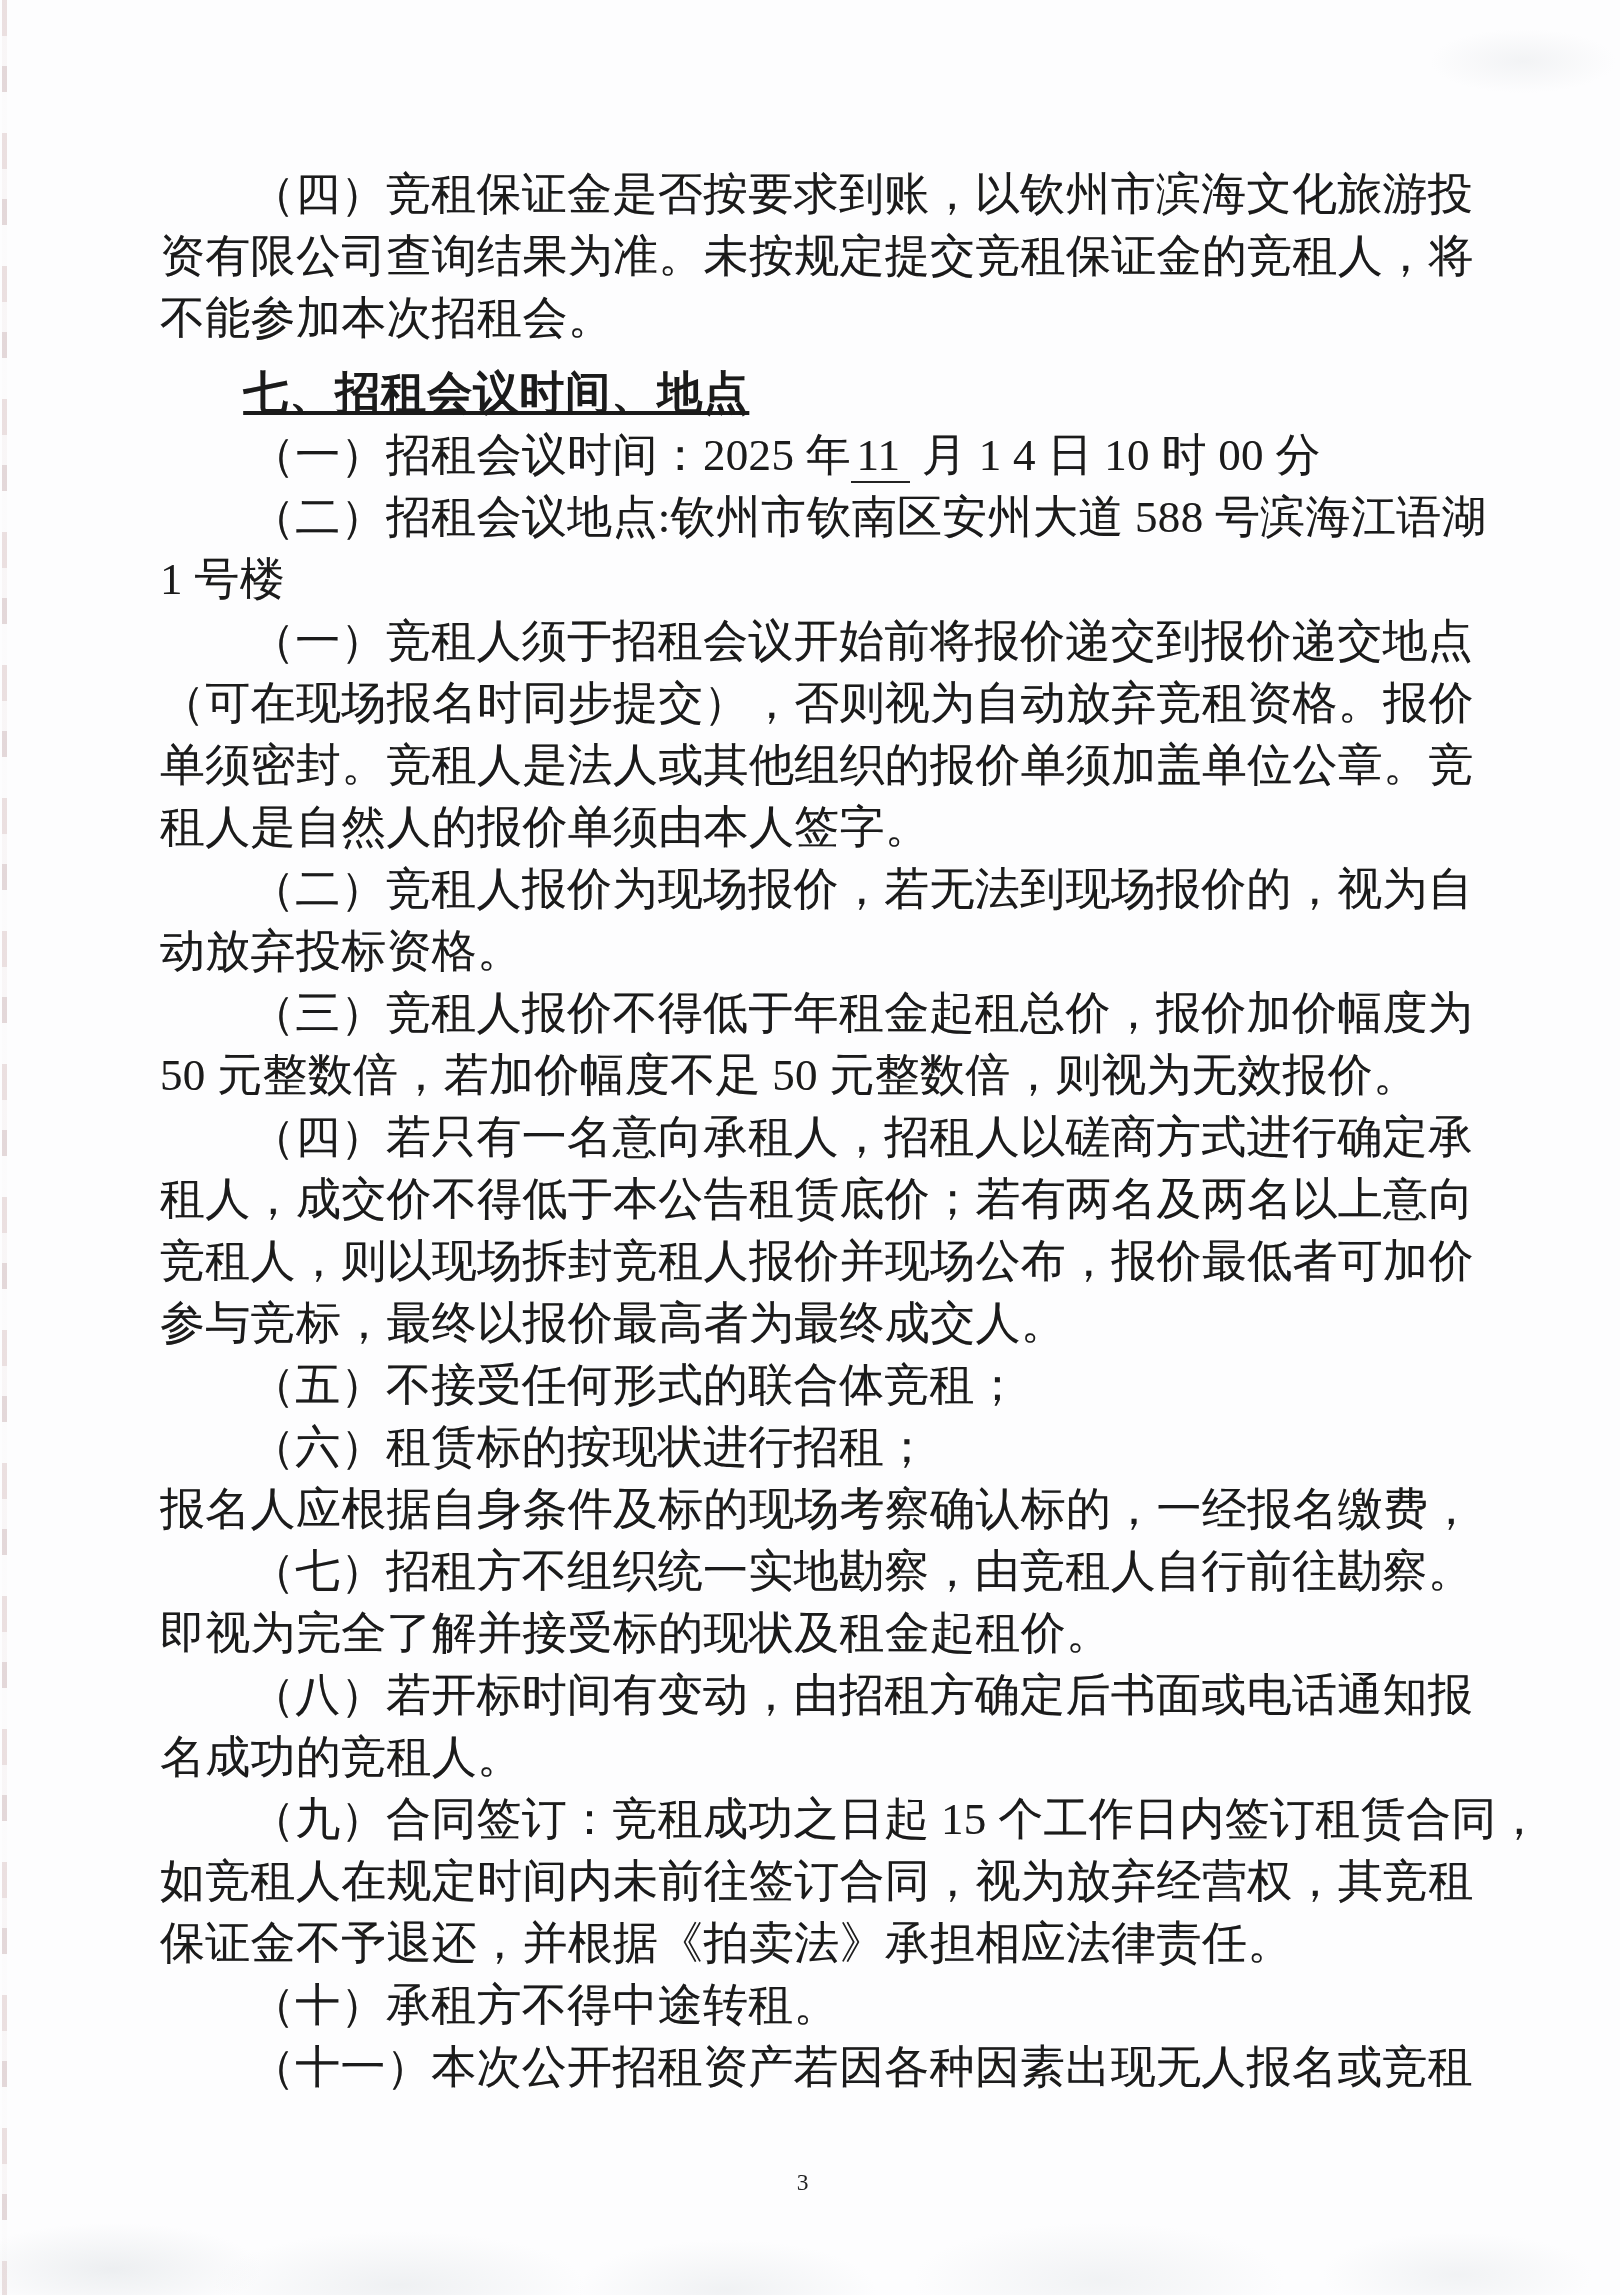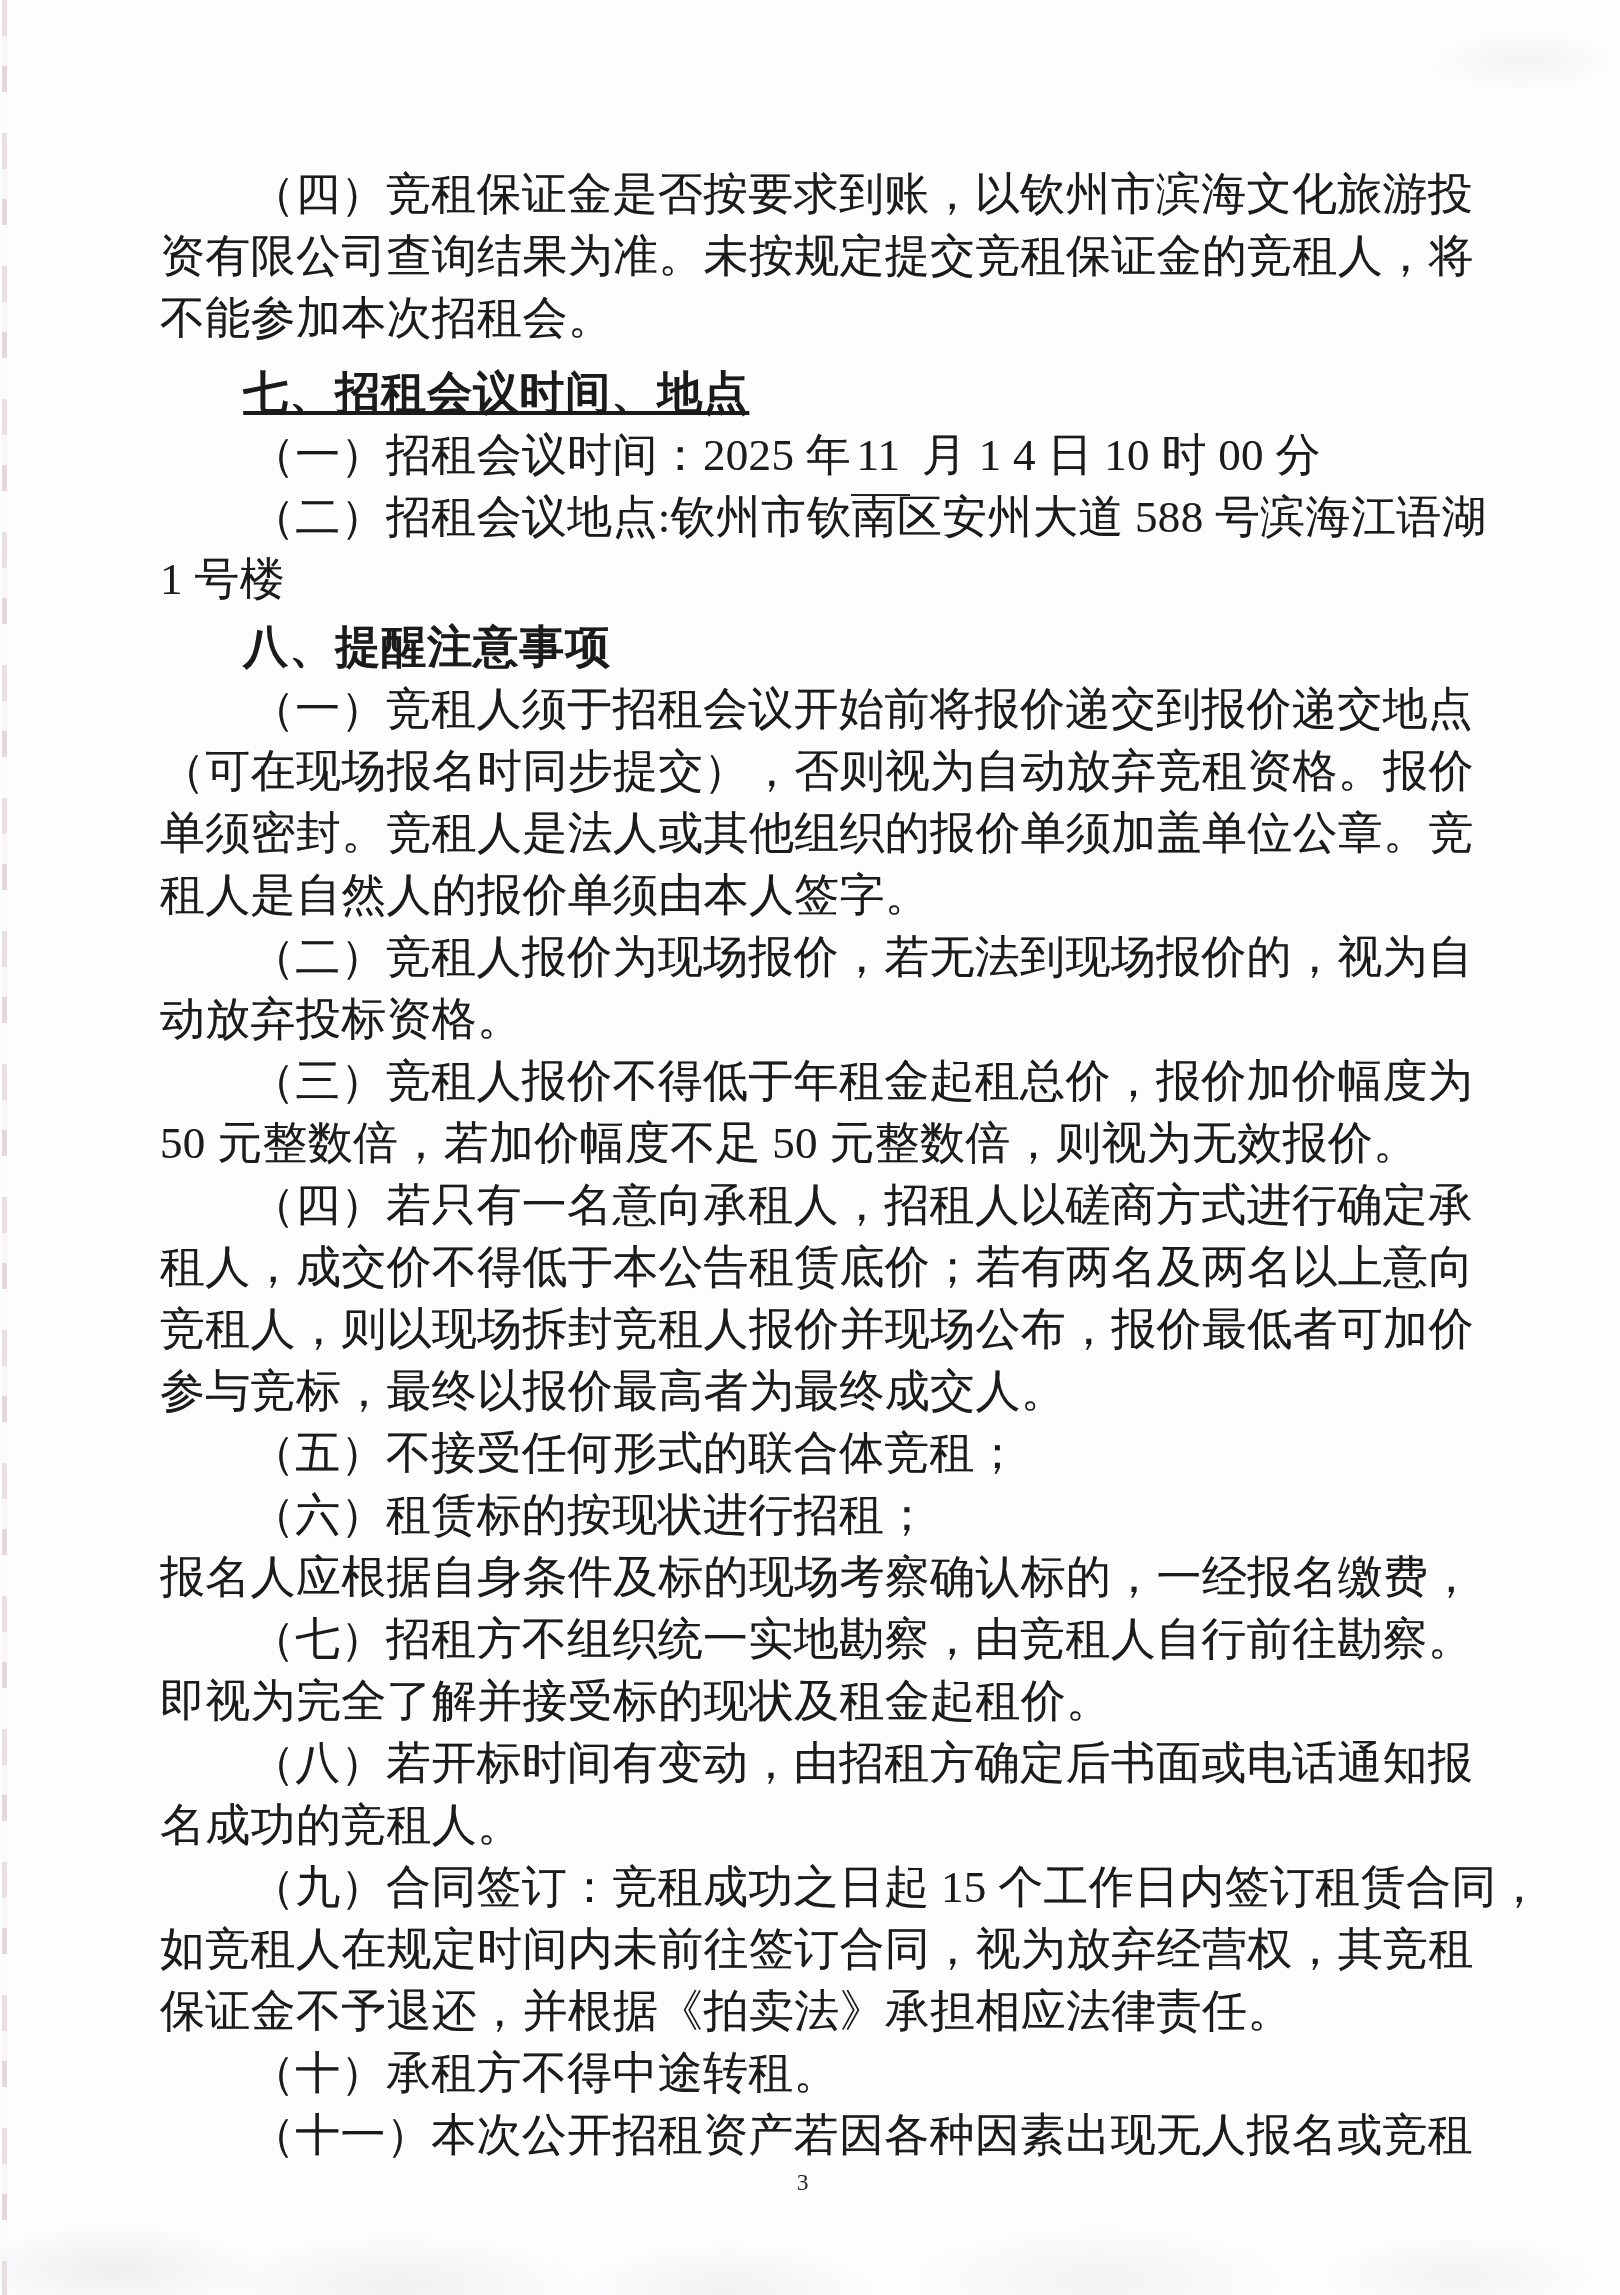--- a/index.html
+++ b/index.html
@@ -55,21 +55,21 @@
   .line.heading {
     font-family: "Liberation Sans", "DejaVu Sans", sans-serif;
     font-weight: 700;
     text-indent: 1.85em;
     letter-spacing: 1px;
   }
   .line.heading.h7 { margin-top: 13.3px; text-decoration: underline; }
   .line.heading.h8 { margin-top: 6.1px; }
   .u {
     border-bottom: 2.6px solid #232323;
-    padding: 0 0.22em 14px 0.12em;
+    padding: 0 0.22em 1px 0.12em;
   }
   .footer {
     position: absolute;
     left: 0; top: 2169px; width: 1605px;
     text-align: center;
     font-size: 23.5px;
     color: #222;
   }
 </style>
 </head>
@@ -80,21 +80,20 @@
   <div class="smudges"></div>
 
   <main class="content">
     <div class="line indent">（四）竞租保证金是否按要求到账，以钦州市滨海文化旅游投</div>
     <div class="line">资有限公司查询结果为准。未按规定提交竞租保证金的竞租人，将</div>
     <div class="line">不能参加本次招租会。</div>
     <div class="line heading h7">七、招租会议时间、地点</div>
     <div class="line indent"><span>（一）招租会议时间：2025 年</span><span class="u">11</span><span> 月 1 4 日 10 时 00 分</span></div>
     <div class="line indent">（二）招租会议地点:钦州市钦南区安州大道 588 号滨海江语湖</div>
     <div class="line">1 号楼</div>
-    <div class="line heading h8">八、提醒注意事项</div>
     <div class="line indent">（一）竞租人须于招租会议开始前将报价递交到报价递交地点</div>
     <div class="line">（可在现场报名时同步提交），否则视为自动放弃竞租资格。报价</div>
     <div class="line">单须密封。竞租人是法人或其他组织的报价单须加盖单位公章。竞</div>
     <div class="line">租人是自然人的报价单须由本人签字。</div>
     <div class="line indent">（二）竞租人报价为现场报价，若无法到现场报价的，视为自</div>
     <div class="line">动放弃投标资格。</div>
     <div class="line indent">（三）竞租人报价不得低于年租金起租总价，报价加价幅度为</div>
     <div class="line">50 元整数倍，若加价幅度不足 50 元整数倍，则视为无效报价。</div>
     <div class="line indent">（四）若只有一名意向承租人，招租人以磋商方式进行确定承</div>
     <div class="line">租人，成交价不得低于本公告租赁底价；若有两名及两名以上意向</div>

